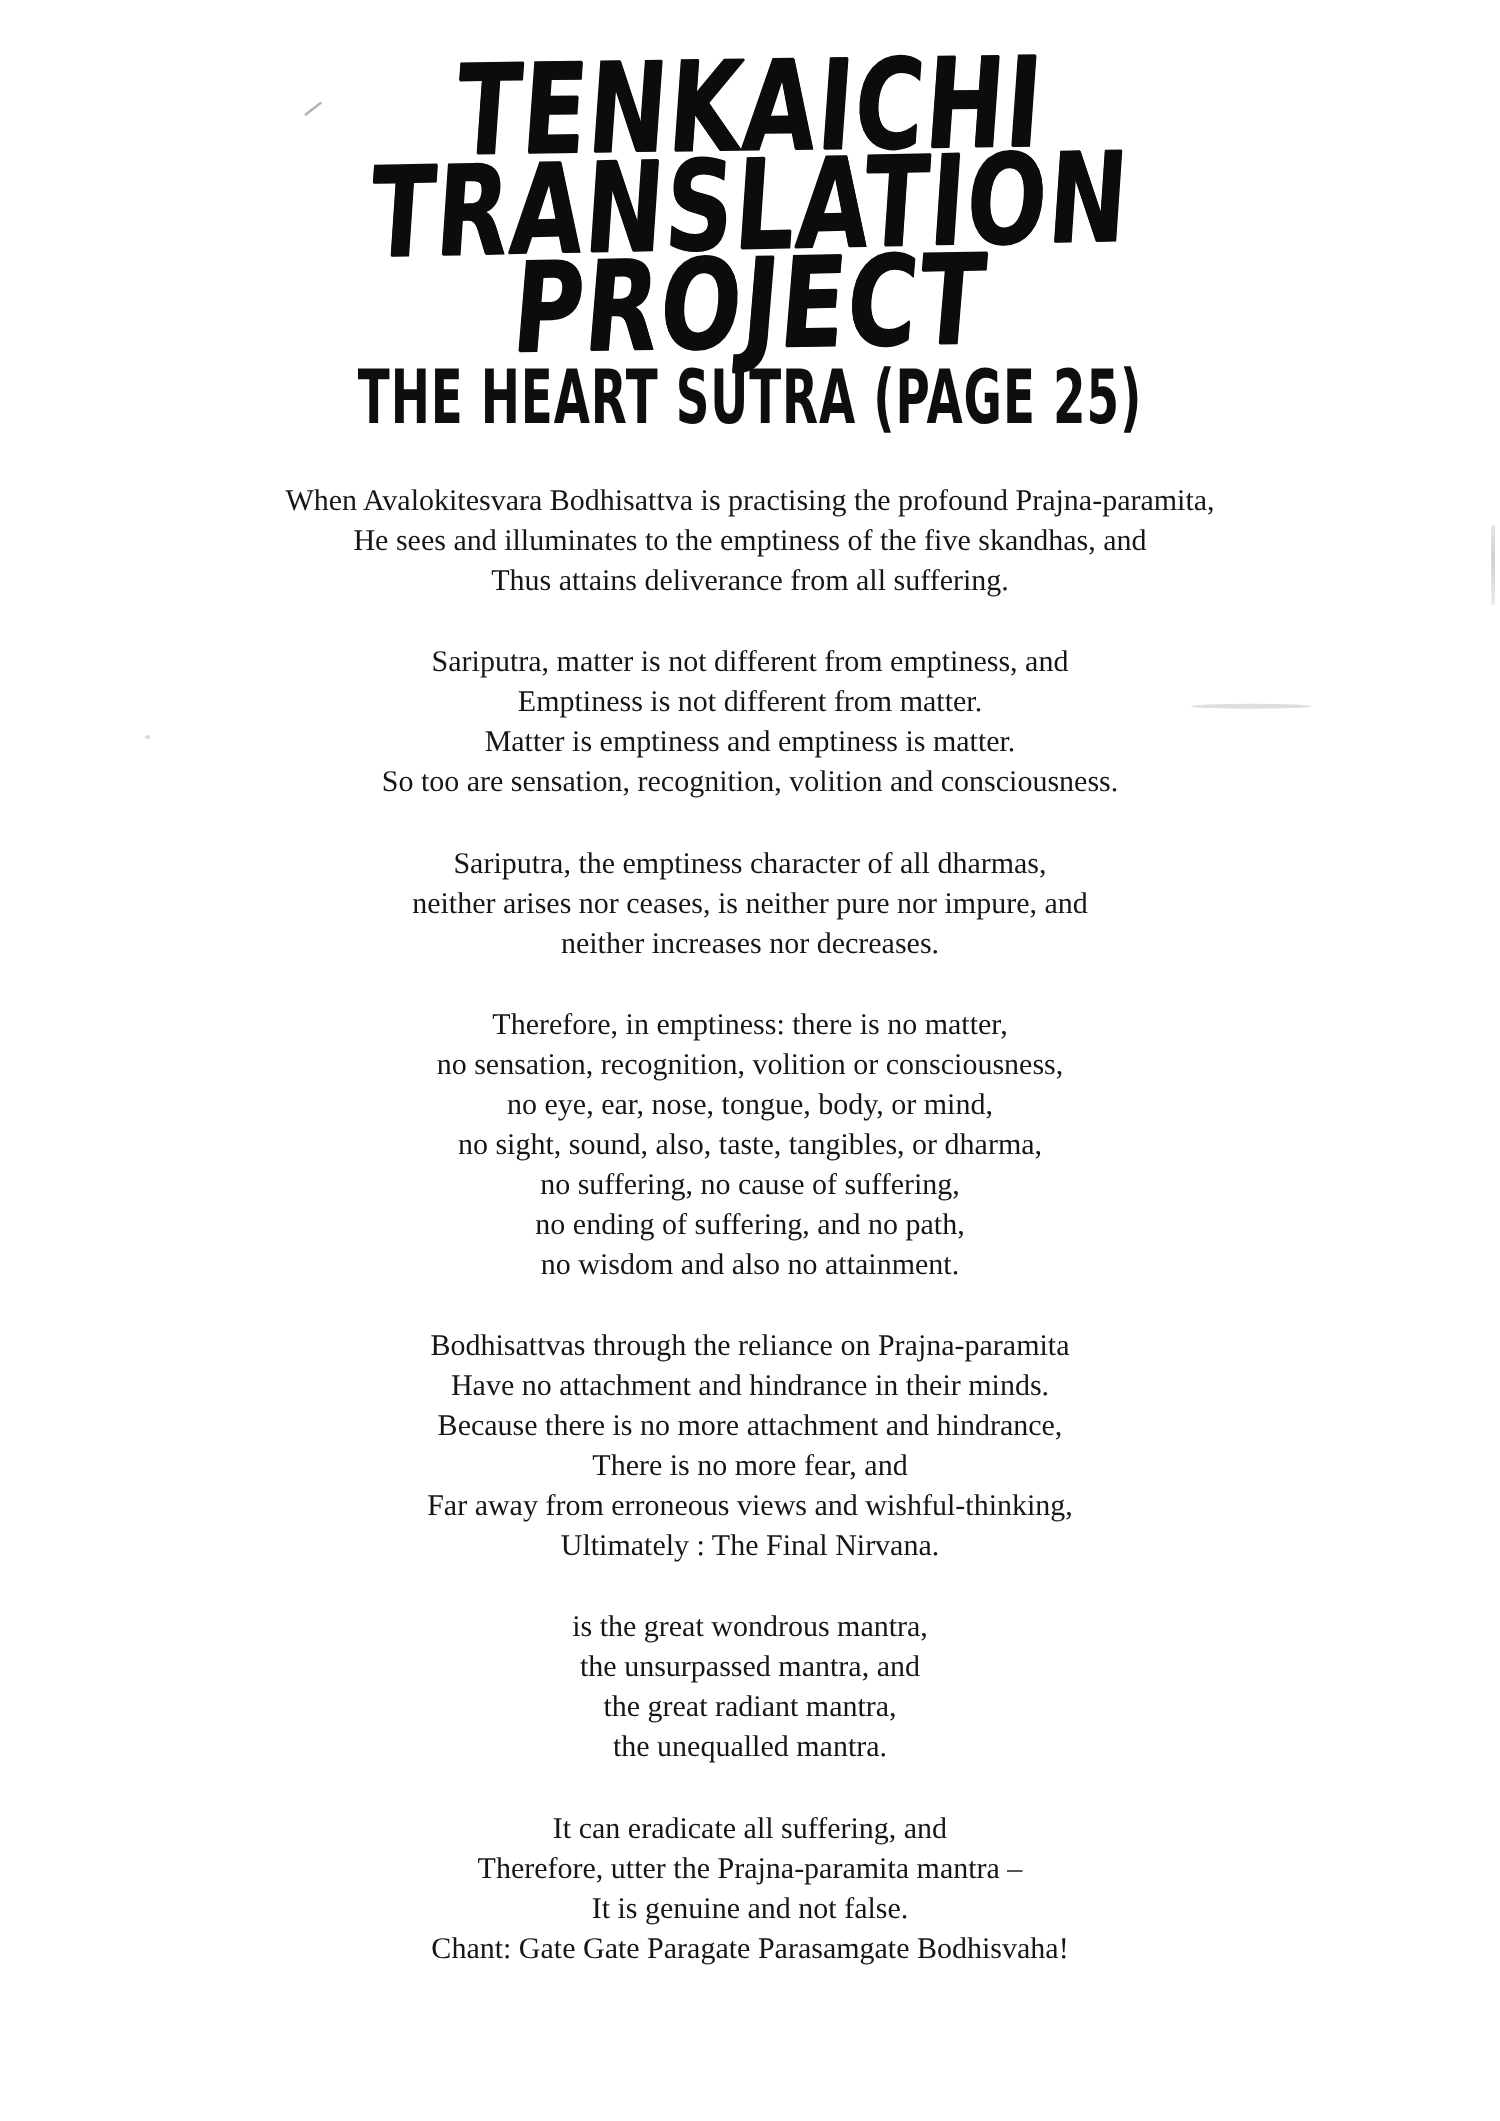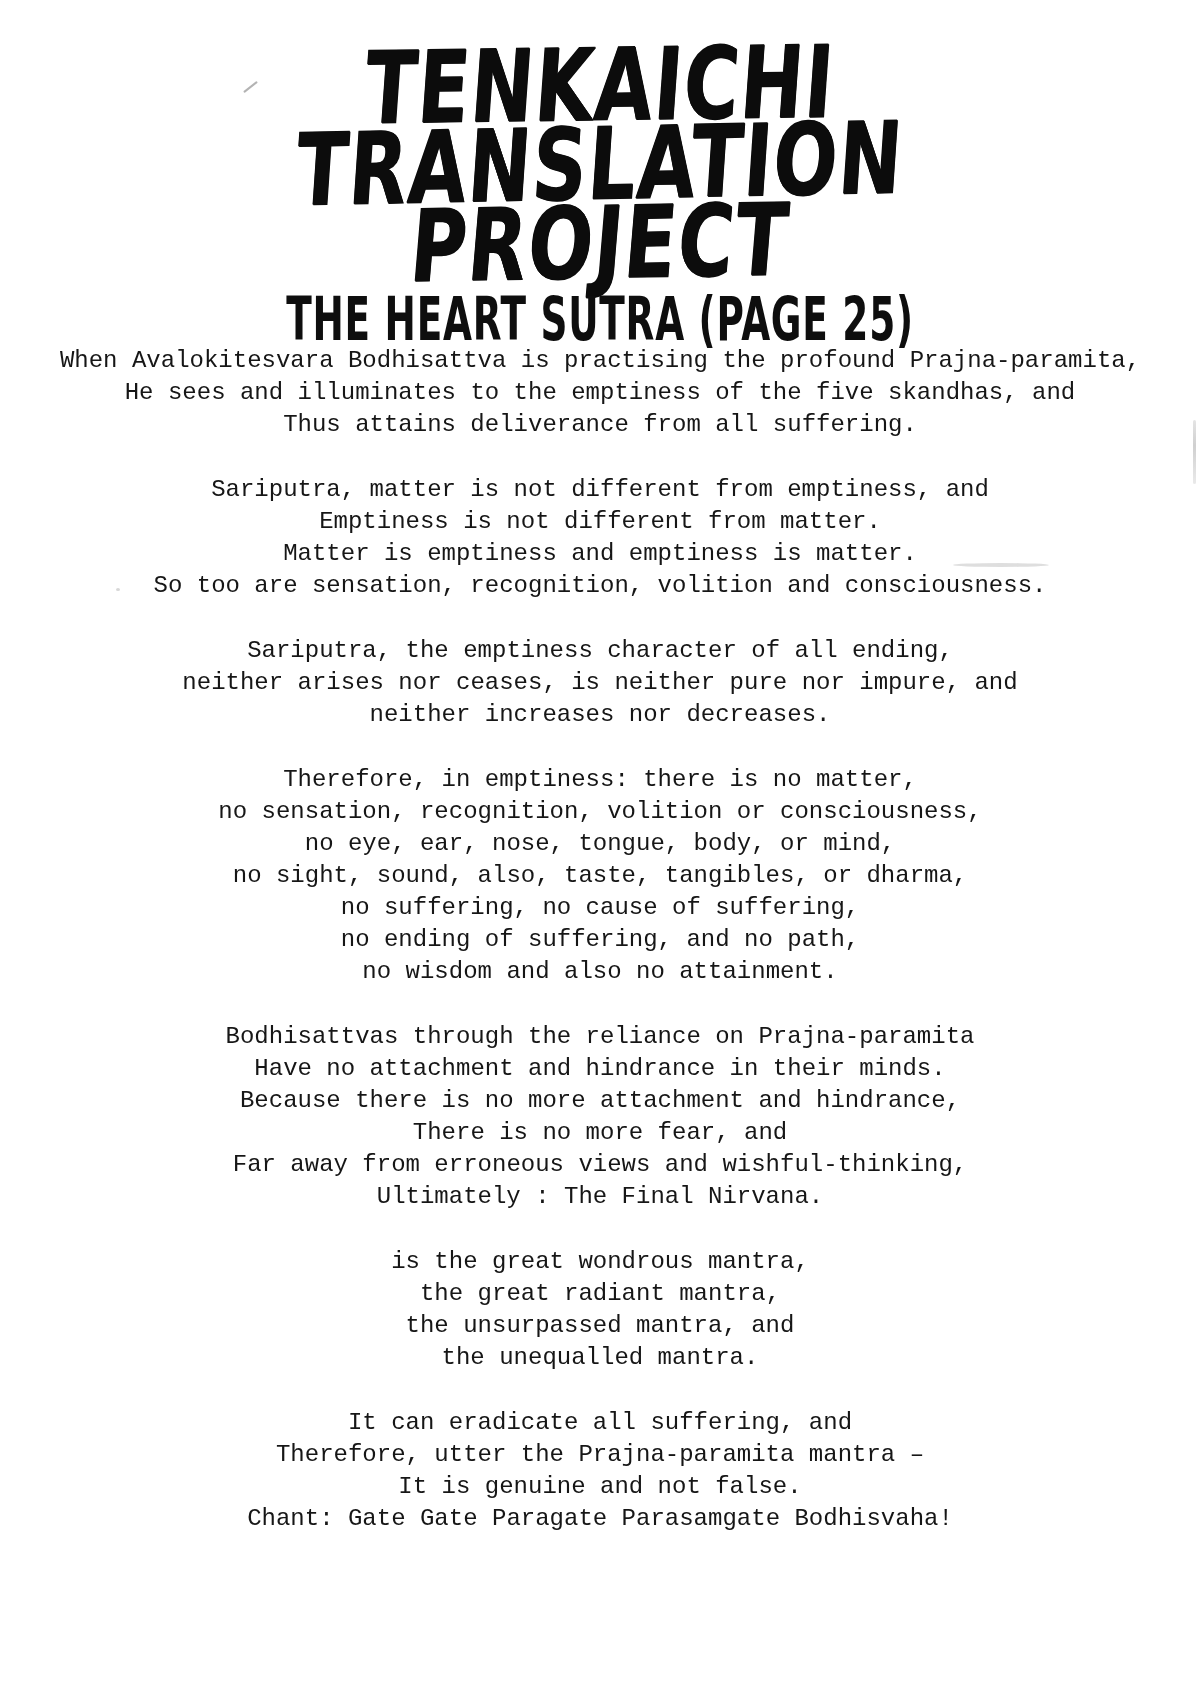--- a/index.html
+++ b/index.html
@@ -47,21 +47,22 @@
     font-size: 52px;
     line-height: 1;
     white-space: nowrap;
     transform: scale(0.72, 1.15);
     transform-origin: 50% 50%;
     color: #0e0e0e;
     letter-spacing: 1px;
   }
   
   .sutra {
-    font-family: Liberation Mono, monospace;
+    margin-top: 40px;
+    font-family: Liberation Serif, serif;
     font-size: 24px;
     line-height: 32px;
     color: #161616;
   }
   .stanza { margin: 0 0 33px 0; }
   .line { display: block; white-space: nowrap; }
   
   .artifact { position: absolute; pointer-events: none; }
   .artifact-slash {
     left: 242px; top: 86px;
@@ -113,21 +114,21 @@
         <span class="line">He sees and illuminates to the emptiness of the five skandhas, and</span>
         <span class="line">Thus attains deliverance from all suffering.</span>
       </p>
       <p class="stanza">
         <span class="line">Sariputra, matter is not different from emptiness, and</span>
         <span class="line">Emptiness is not different from matter.</span>
         <span class="line">Matter is emptiness and emptiness is matter.</span>
         <span class="line">So too are sensation, recognition, volition and consciousness.</span>
       </p>
       <p class="stanza">
-        <span class="line">Sariputra, the emptiness character of all ending,</span>
+        <span class="line">Sariputra, the emptiness character of all dharmas,</span>
         <span class="line">neither arises nor ceases, is neither pure nor impure, and</span>
         <span class="line">neither increases nor decreases.</span>
       </p>
       <p class="stanza">
         <span class="line">Therefore, in emptiness: there is no matter,</span>
         <span class="line">no sensation, recognition, volition or consciousness,</span>
         <span class="line">no eye, ear, nose, tongue, body, or mind,</span>
         <span class="line">no sight, sound, also, taste, tangibles, or dharma,</span>
         <span class="line">no suffering, no cause of suffering,</span>
         <span class="line">no ending of suffering, and no path,</span>
@@ -136,22 +137,22 @@
       <p class="stanza">
         <span class="line">Bodhisattvas through the reliance on Prajna-paramita</span>
         <span class="line">Have no attachment and hindrance in their minds.</span>
         <span class="line">Because there is no more attachment and hindrance,</span>
         <span class="line">There is no more fear, and</span>
         <span class="line">Far away from erroneous views and wishful-thinking,</span>
         <span class="line">Ultimately : The Final Nirvana.</span>
       </p>
       <p class="stanza">
         <span class="line">is the great wondrous mantra,</span>
+        <span class="line">the unsurpassed mantra, and</span>
         <span class="line">the great radiant mantra,</span>
-        <span class="line">the unsurpassed mantra, and</span>
         <span class="line">the unequalled mantra.</span>
       </p>
       <p class="stanza">
         <span class="line">It can eradicate all suffering, and</span>
         <span class="line">Therefore, utter the Prajna-paramita mantra –</span>
         <span class="line">It is genuine and not false.</span>
         <span class="line">Chant: Gate Gate Paragate Parasamgate Bodhisvaha!</span>
       </p>
     </main>
 

